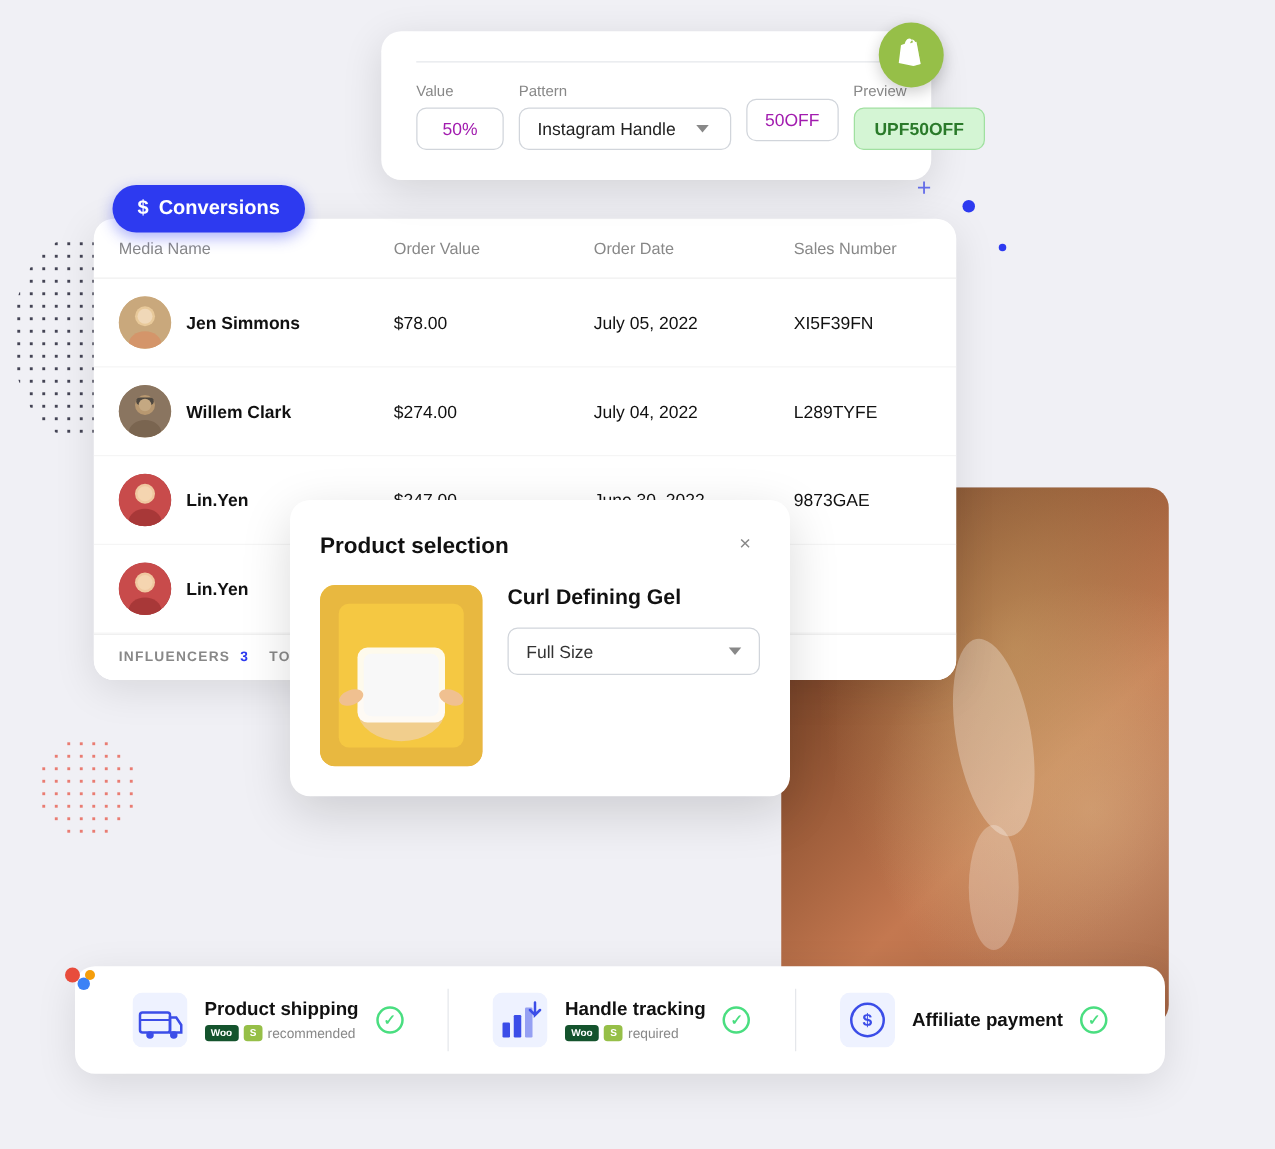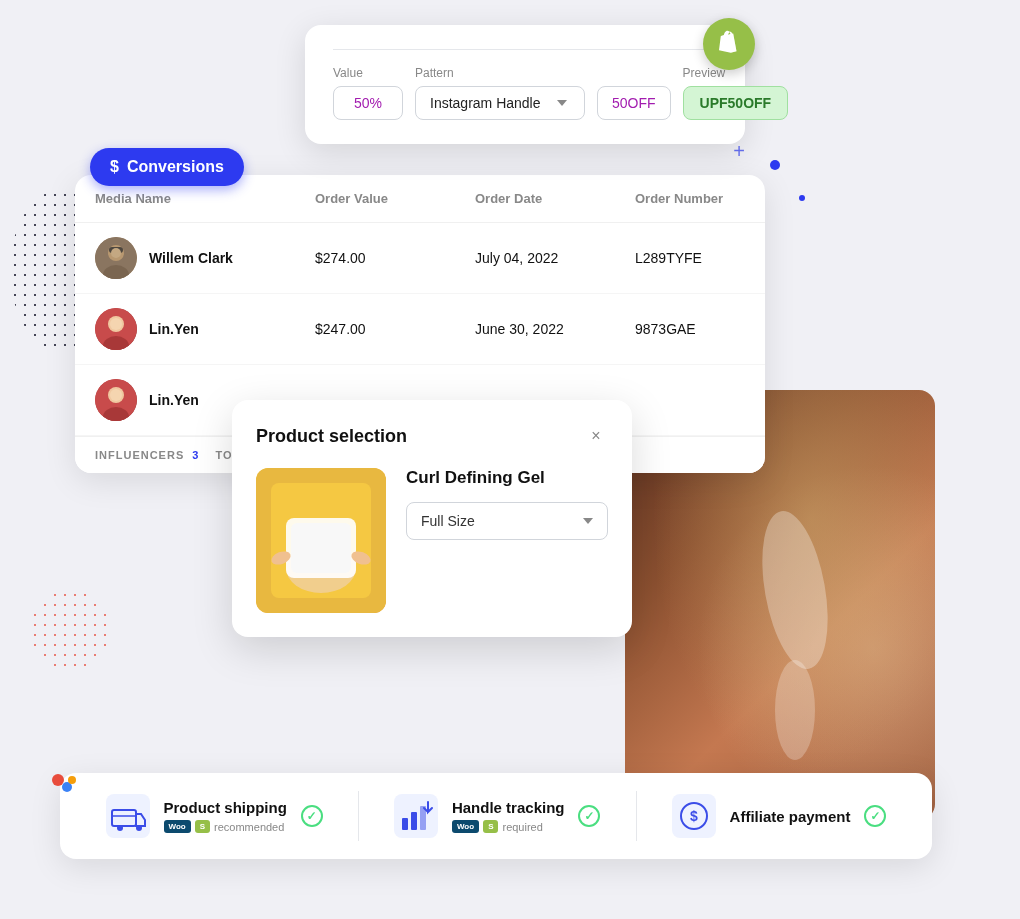--- a/index.html
+++ b/index.html
@@ -101,21 +101,21 @@
       margin-bottom: 16px;
     }
     .discount-card hr {
       border: none;
       border-top: 1px solid #e5e7eb;
       margin-bottom: 16px;
     }
     .discount-fields {
       display: flex;
       gap: 12px;
-      align-items: flex-end;
+      align-items: center;
     }
     .field-group {
       display: flex;
       flex-direction: column;
       gap: 6px;
     }
     .field-label {
       font-size: 12px;
       color: #888;
       font-weight: 400;
@@ -173,21 +173,21 @@
     }
     .table-header {
       display: grid;
       grid-template-columns: 220px 160px 160px 150px;
       padding: 16px 20px;
       border-bottom: 1px solid #f0f0f0;
     }
     .table-header-cell {
       font-size: 13px;
       color: #888;
-      font-weight: 700;
+      font-weight: 400;
     }
     .table-row {
       display: grid;
       grid-template-columns: 220px 160px 160px 150px;
       padding: 14px 20px;
       border-bottom: 1px solid #f5f5f5;
       align-items: center;
     }
     .table-row:last-child { border-bottom: none; }
     .media-cell {
@@ -409,21 +409,21 @@
       color: #4ade80;
       font-size: 12px;
       font-weight: 700;
     }
     .feature-divider {
       width: 1px;
       height: 50px;
       background: #e5e7eb;
     }
     .woo-badge {
-      background: #0c4a6e;
+      background: #14532d;
       color: white;
       font-size: 8px;
       font-weight: 800;
       padding: 2px 5px;
       border-radius: 3px;
     }
     .shopify-badge-small {
       background: #96bf48;
       color: white;
       font-size: 8px;
@@ -490,23 +490,39 @@
       <div class="field-preview">UPF50OFF</div>
     </div>
   </div>
 </div>
 
 <div class="table-card">
   <div class="table-header">
     <div class="table-header-cell">Media Name</div>
     <div class="table-header-cell">Order Value</div>
     <div class="table-header-cell">Order Date</div>
-    <div class="table-header-cell">Order Number</div>
-  </div>
-
+    <div class="table-header-cell">Sales Number</div>
+  </div>
+
+  <div class="table-row">
+    <div class="media-cell">
+      <div class="avatar avatar-jen">
+        <svg viewBox="0 0 42 42" width="42" height="42">
+          <rect width="42" height="42" fill="#c9a87c" rx="21"></rect>
+          <circle cx="21" cy="16" r="8" fill="#e8c99a"></circle>
+          <ellipse cx="21" cy="38" rx="13" ry="10" fill="#d4956a"></ellipse>
+          <circle cx="21" cy="16" r="6" fill="#f0d8b8"></circle>
+        </svg>
+      </div>
+      <span class="media-name">Jen Simmons</span>
+    </div>
+    <div class="order-value">$78.00</div>
+    <div class="order-date">July 05, 2022</div>
+    <div class="order-number">XI5F39FN</div>
+  </div>
 
   <div class="table-row">
     <div class="media-cell">
       <div class="avatar avatar-willem">
         <svg viewBox="0 0 42 42" width="42" height="42">
           <rect width="42" height="42" fill="#8a7560" rx="21"></rect>
           <circle cx="21" cy="16" r="8" fill="#b89870"></circle>
           <ellipse cx="21" cy="38" rx="13" ry="10" fill="#7a6550"></ellipse>
           <rect x="14" y="10" width="14" height="6" rx="3" fill="#333" opacity="0.8"></rect>
           <circle cx="21" cy="16" r="5" fill="#c4a882"></circle>

